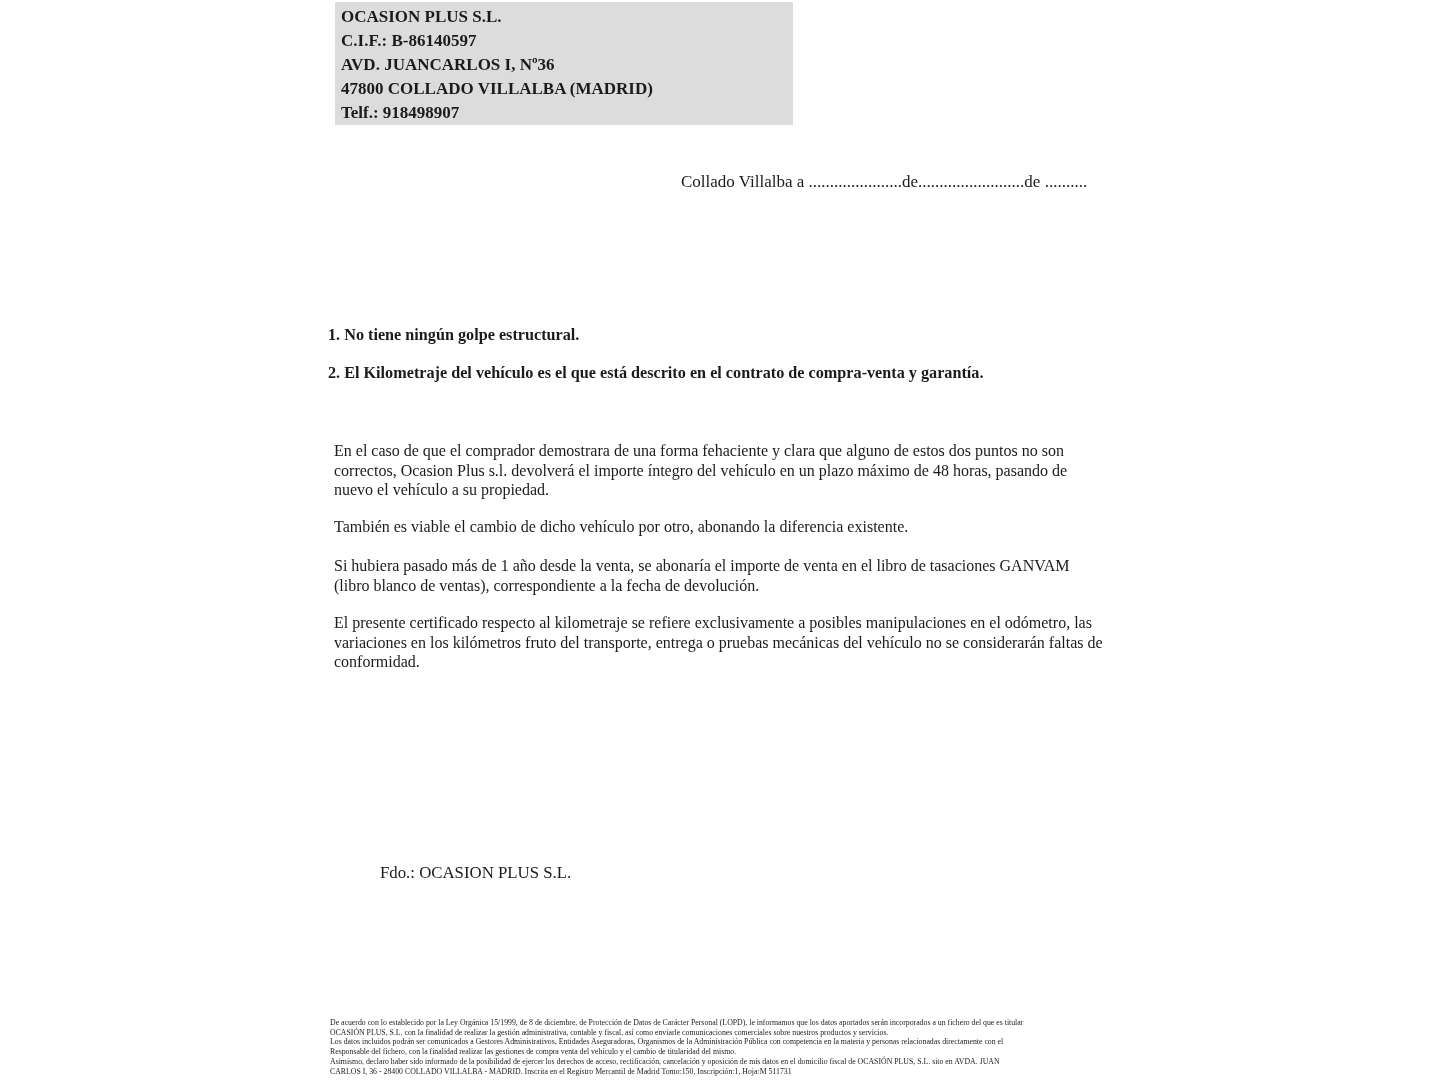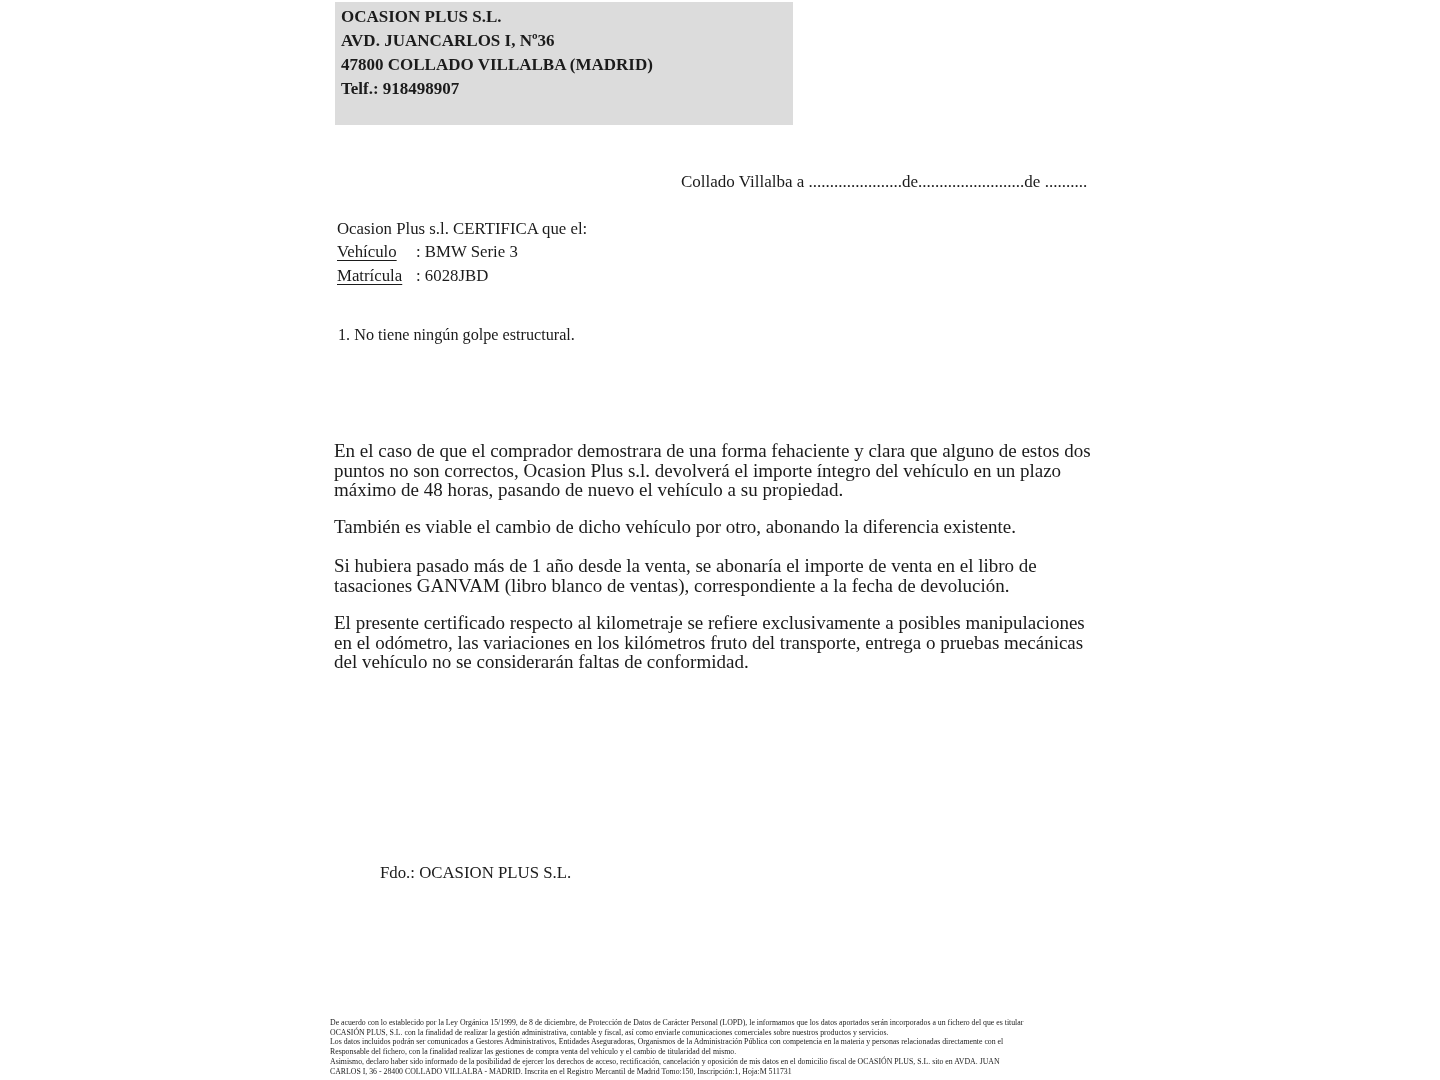--- a/index.html
+++ b/index.html
@@ -59,33 +59,34 @@
     text-decoration: underline;
     text-underline-offset: 3px;
   }
   .field-value {
     display: inline-block;
   }
 
   
   .condition {
     position: absolute;
-    left: 338px;
+    left: 328px;
     font-size: 16.2px;
     white-space: nowrap;
+    font-weight: bold;
   }
   .condition-1 { top: 326px; }
   .condition-2 { top: 364px; }
 
   
   .para {
     position: absolute;
     left: 334px;
     width: 772px;
-    font-size: 19px;
+    font-size: 16px;
     line-height: 19.5px;
   }
   .para-refund   { top: 441px; }
   .para-exchange { top: 517px; }
   .para-ganvam   { top: 556px; }
   .para-odometer { top: 613px; }
 
   
   .signature-line {
     position: absolute;
@@ -106,40 +107,31 @@
     white-space: nowrap;
   }
 </style>
 </head>
 <body>
 
 <div class="page">
 
   <div class="company-header">
     <div>OCASION PLUS S.L.</div>
+    <div>C.I.F.: B-86140597</div>
     <div>AVD. JUANCARLOS I, Nº36</div>
     <div>47800 COLLADO VILLALBA (MADRID)</div>
     <div>Telf.: 918498907</div>
   </div>
 
   <div class="date-line">Collado Villalba a ......................de.........................de ..........</div>
 
-  <div class="cert-block">
-    <div>Ocasion Plus s.l. CERTIFICA que el:</div>
-    <div class="field-row">
-      <span class="field-label">Vehículo</span>
-      <span class="field-value">: BMW Serie 3</span>
-    </div>
-    <div class="field-row">
-      <span class="field-label">Matrícula</span>
-      <span class="field-value">: 6028JBD</span>
-    </div>
-  </div>
 
   <div class="condition condition-1">1. No tiene ningún golpe estructural.</div>
+  <div class="condition condition-2">2. El Kilometraje del vehículo es el que está descrito en el contrato de compra-venta y garantía.</div>
 
   <div class="para para-refund">En el caso de que el comprador demostrara de una forma fehaciente y clara que alguno de estos dos puntos no son correctos, Ocasion Plus s.l. devolverá el importe íntegro del vehículo en un plazo máximo de 48 horas, pasando de nuevo el vehículo a su propiedad.</div>
   <div class="para para-exchange">También es viable el cambio de dicho vehículo por otro, abonando la diferencia existente.</div>
   <div class="para para-ganvam">Si hubiera pasado más de 1 año desde la venta, se abonaría el importe de venta en el libro de tasaciones GANVAM (libro blanco de ventas), correspondiente a la fecha de devolución.</div>
   <div class="para para-odometer">El presente certificado respecto al kilometraje se refiere exclusivamente a posibles manipulaciones en el odómetro, las variaciones en los kilómetros fruto del transporte, entrega o pruebas mecánicas del vehículo no se considerarán faltas de conformidad.</div>
 
   <div class="signature-line">Fdo.: OCASION PLUS S.L.</div>
 
   <div class="legal-notice">
     <div>De acuerdo con lo establecido por la Ley Orgánica 15/1999, de 8 de diciembre, de Protección de Datos de Carácter Personal (LOPD), le informamos que los datos aportados serán incorporados a un fichero del que es titular</div>

